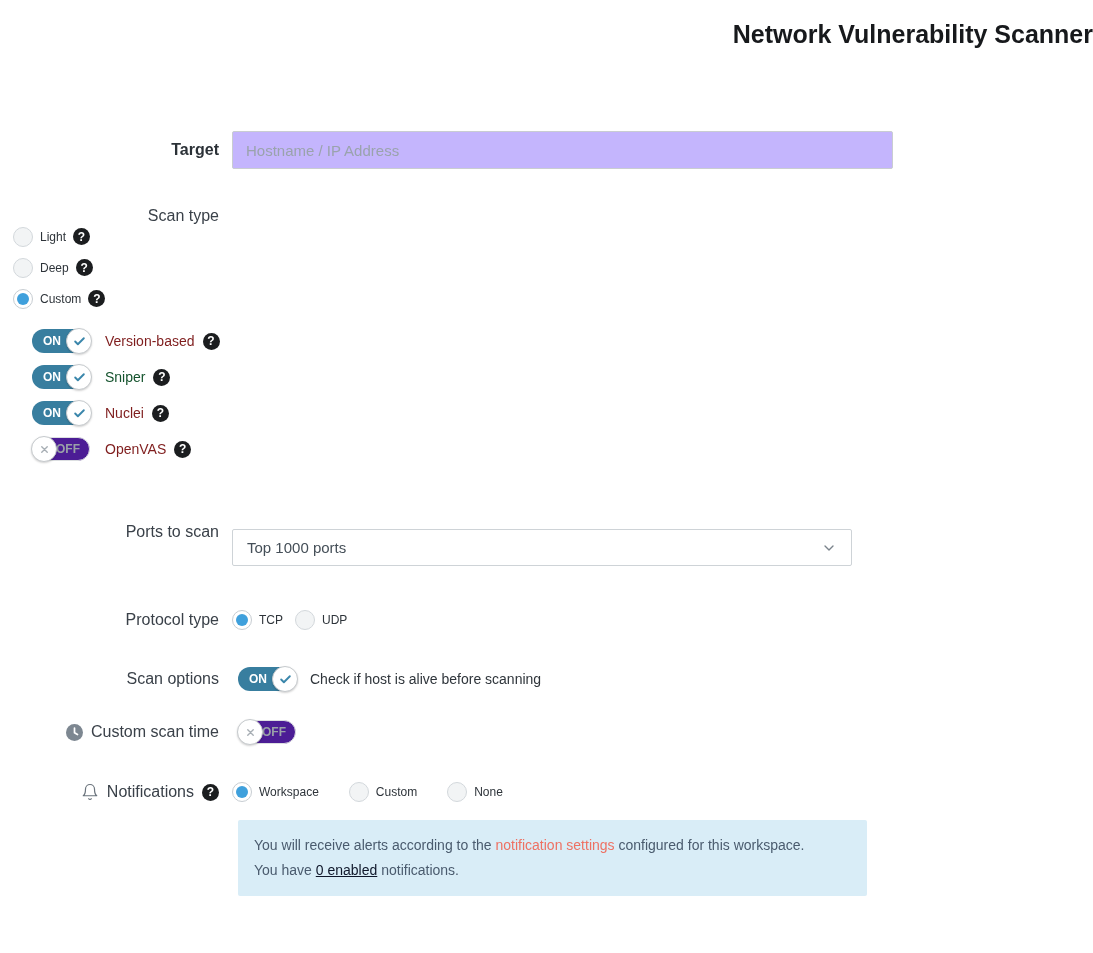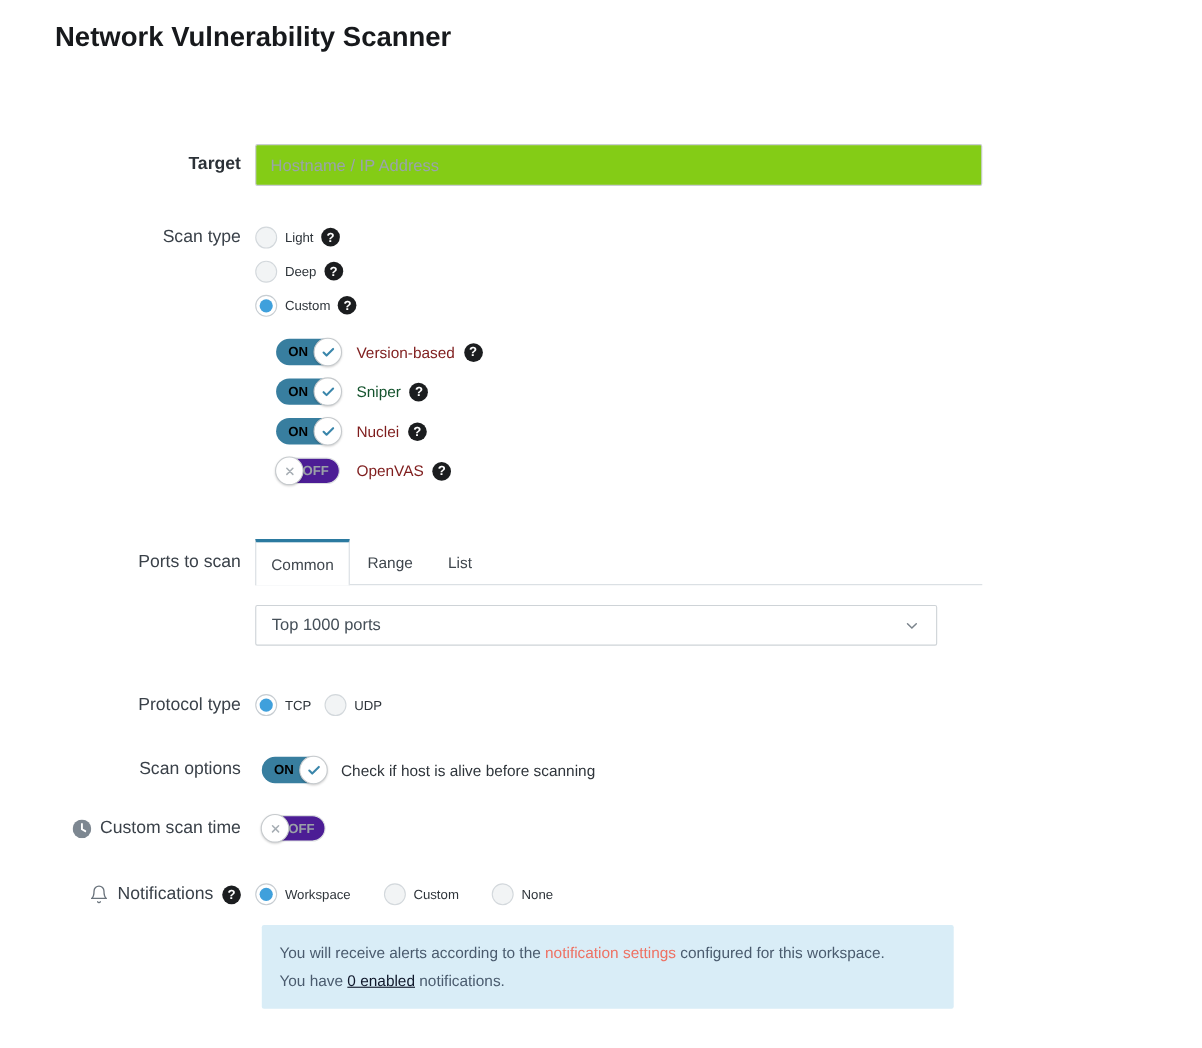--- a/index.html
+++ b/index.html
@@ -5,22 +5,22 @@
   * { margin:0; padding:0; box-sizing:border-box; }
   html,body { background:#ffffff; }
   body {
     width:1093px; height:953px; overflow:hidden;
     font-family:"Liberation Sans", sans-serif;
     color:#3a4149;
   }
   .page { position:relative; width:1093px; height:953px; }
 
   .title {
-    padding-top:19px; padding-left:50px;
-    text-align:left;
+    padding-top:19px; padding-left:72px;
+    text-align:right;
     font-size:25px; font-weight:700; color:#17191c;
     line-height:30px;
   }
 
   .form { margin-top:82px; }
 
   .row { display:flex; align-items:center; }
   .lbl {
     width:219px; flex:none;
     display:flex; align-items:center; justify-content:flex-end;
@@ -28,21 +28,21 @@
   }
   .content { margin-left:13px; display:flex; align-items:center; }
 
   
   .lbl-bold { font-weight:700; color:#2b3137; }
   .text-input {
     width:661px; height:38px;
     border:1px solid #c9cdd1; border-radius:2px;
     padding:0 13px; font-size:15px; color:#333;
     font-family:"Liberation Sans", sans-serif;
-    outline:none; background:#84cc16;
+    outline:none; background:#c4b5fd;
   }
   .text-input::placeholder { color:#9aa3ac; }
 
   
   .radio {
     width:20px; height:20px; border-radius:50%;
     border:1px solid #d3d8dc; background:#f2f4f5;
     flex:none; position:relative; cursor:pointer;
   }
   .radio.sel { background:#ffffff; border-color:#c7cdd2; }
@@ -54,33 +54,33 @@
 
   .qicon {
     width:17px; height:17px; border-radius:50%;
     background:#1b1d1f; color:#fff;
     font-size:12px; font-weight:700; line-height:1;
     display:inline-flex; align-items:center; justify-content:center;
     margin-left:7px; flex:none; cursor:pointer;
   }
 
   
-  .row-scan-type { margin-top:36px; align-items:flex-start; }
+  .row-scan-type { margin-top:36px; align-items:flex-start;flex-direction:column; }
   .row-scan-type .lbl { padding-top:1px; line-height:20px; }
   .radio-col { display:flex; flex-direction:column; }
   .radio-row { display:flex; align-items:center; height:21px; margin-bottom:10px; }
 
   
   .tool-col { margin-top:10px; margin-left:19px; display:flex; flex-direction:column; }
   .tool-row { display:flex; align-items:center; height:24px; margin-bottom:12px; }
   .toggle { position:relative; width:58px; height:24px; border-radius:12px; flex:none; cursor:pointer; }
   .toggle.on { background:#387e9f; }
   .toggle.off { background:#4c1d95; border:1px solid #dcdfe1; }
   .tg-text { position:absolute; top:50%; transform:translateY(-50%); font-size:12px; font-weight:700; }
-  .toggle.on  .tg-text { left:11px; color:#000000; }
+  .toggle.on  .tg-text { left:11px; color:#ffffff; }
   .toggle.off .tg-text { right:9px; color:#9aa1a8; }
   .knob {
     position:absolute; top:50%; transform:translateY(-50%);
     width:26px; height:26px; border-radius:50%;
     background:#fff; border:1px solid #c6cacd;
     box-shadow:0 1px 2px rgba(0,0,0,.18);
     display:flex; align-items:center; justify-content:center;
   }
   .toggle.on  .knob { right:-2px; }
   .toggle.off .knob { left:-2px; }
@@ -228,25 +228,20 @@
             <span class="tool-label">OpenVAS</span>
             <span class="qicon">?</span>
           </div>
         </div>
       </div>
     </div>
 
     <div class="row row-ports">
       <div class="lbl">Ports to scan</div>
       <div class="ports-content">
-        <div class="tabbar">
-          <div class="tab active">Common</div>
-          <div class="tab">Range</div>
-          <div class="tab">List</div>
-        </div>
         <div class="select">
           <span>Top 1000 ports</span>
           <svg width="16" height="16" viewBox="0 0 24 24">
               <polyline points="6 9 12 15 18 9" fill="none" stroke="#7a838b" stroke-width="2" stroke-linecap="round" stroke-linejoin="round"></polyline>
             </svg>
         </div>
       </div>
     </div>
 
     <div class="row row-protocol">

